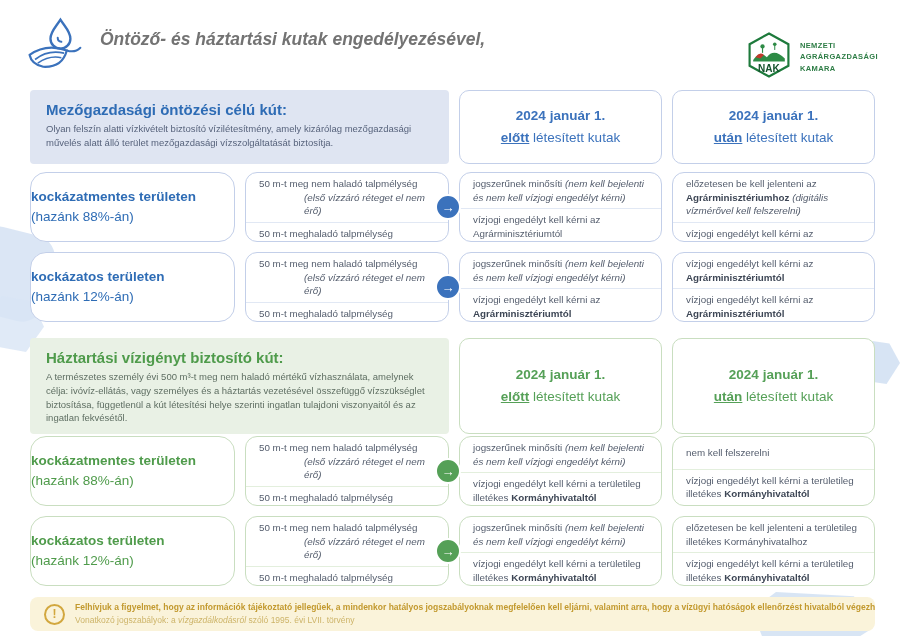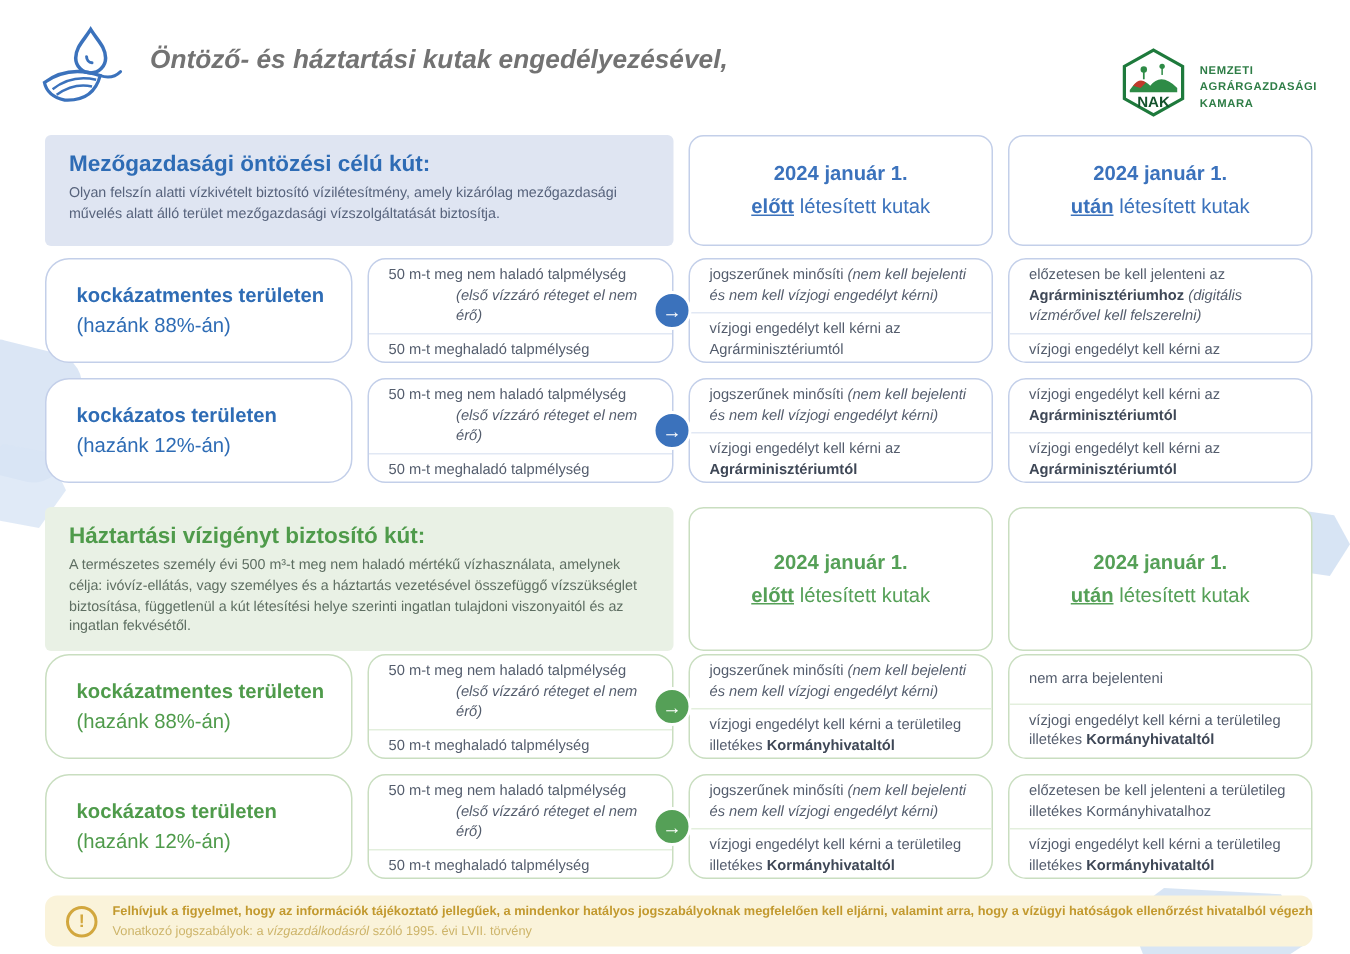--- a/index.html
+++ b/index.html
@@ -37,21 +37,21 @@
   .desc-text{font-size:9.5px;line-height:1.45;}
   .blue .desc-text{color:#57637c;}
   .green .desc-text{color:#5e6e62;}
   .date-box{background:#fff;border-radius:10px;display:flex;flex-direction:column;
             align-items:center;justify-content:center;font-size:13.5px;line-height:1.65;}
   .blue .date-box{border:1.5px solid #c3cfe9;color:#3b72bc;}
   .green .date-box{border:1.5px solid #c9dec0;color:#55a057;}
   .date-box .date{font-weight:bold;}
   .u{font-weight:bold;text-decoration:underline;}
   .area-box{background:#fff;border-radius:16px;display:flex;flex-direction:column;
-            justify-content:center;padding-left:20px;box-sizing:border-box;
+            justify-content:center;box-sizing:border-box;
             font-size:13.5px;line-height:1.45;}
   .blue .area-box{border:1.5px solid #c3cfe9;color:#2e6cb5;}
   .green .area-box{border:1.5px solid #c9dec0;color:#4f9b4b;}
   .area-box .t{font-weight:bold;}
   .cell-box{background:#fff;border-radius:12px;display:flex;flex-direction:column;overflow:hidden;}
   .blue .cell-box{border:1.5px solid #c3cfe9;}
   .green .cell-box{border:1.5px solid #c9dec0;}
   .cell{flex:1;display:flex;flex-direction:column;justify-content:center;
         padding:4px 13px;font-size:9.8px;line-height:1.38;color:#545d6d;}
   .cell p{margin:0;}
@@ -232,21 +232,21 @@
     <div class="cell-box">
       <div class="cell">
           <p><span>jogszerűnek minősíti </span><strong></strong><em>(nem kell bejelenti és nem kell vízjogi engedélyt kérni)</em></p>
         </div>
       <div class="cell">
           <p><span>vízjogi engedélyt kell kérni a területileg illetékes </span><strong>Kormányhivataltól</strong><em></em></p>
         </div>
     </div>
     <div class="cell-box">
       <div class="cell">
-          <p><span>nem arra bejelenteni</span><strong></strong><em></em></p>
+          <p><span>nem kell felszerelni</span><strong></strong><em></em></p>
         </div>
       <div class="cell">
           <p><span>vízjogi engedélyt kell kérni a területileg illetékes </span><strong>Kormányhivataltól</strong><em></em></p>
         </div>
     </div>
     <div class="arrow">→</div>
   </div>
 
   <div class="band green b-greenrow2">
     <div class="area-box">

